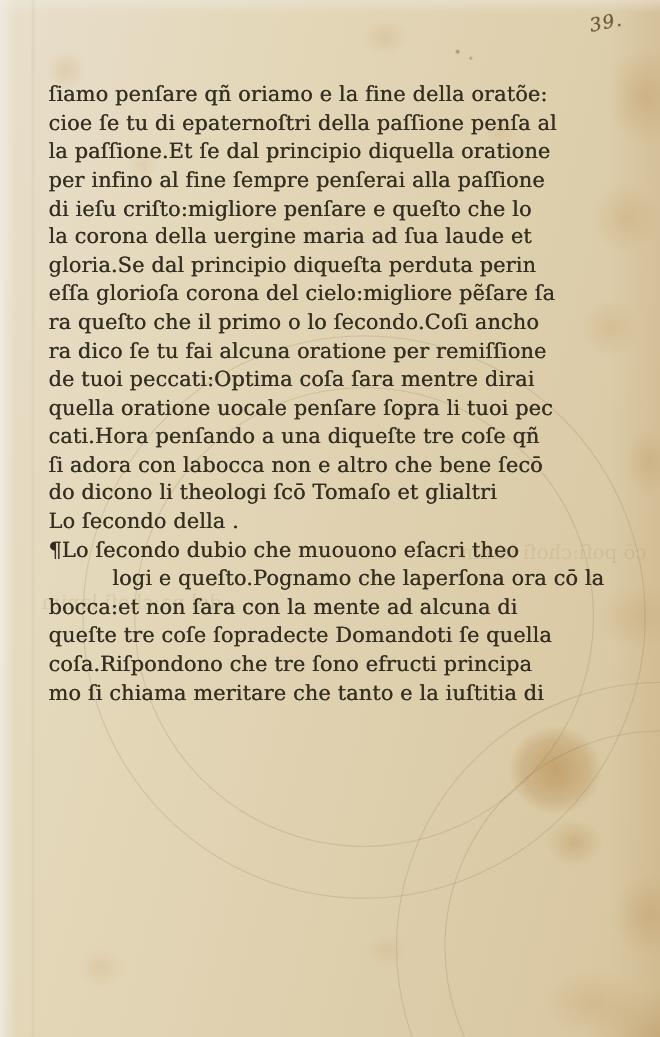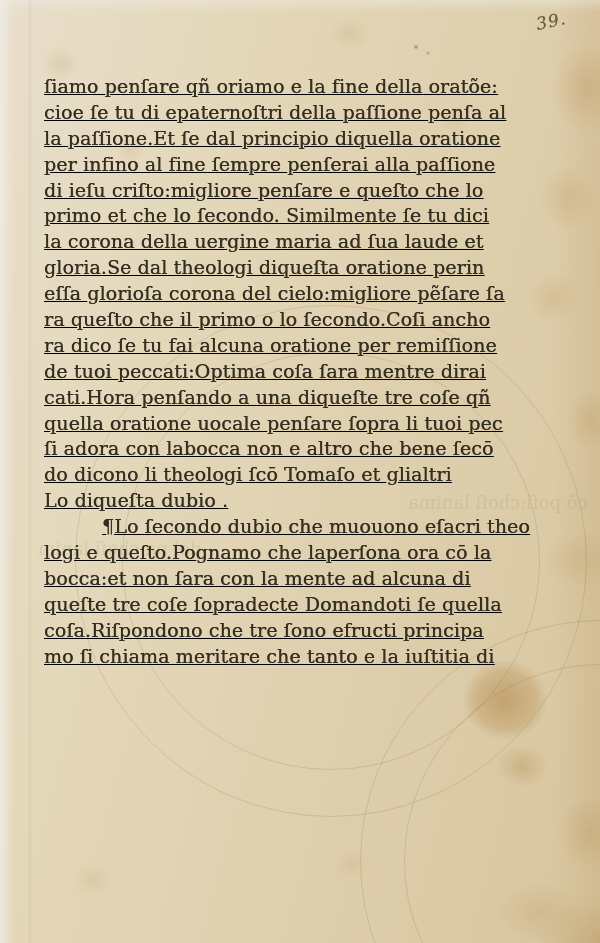--- a/index.html
+++ b/index.html
@@ -39,21 +39,21 @@
     position:absolute; left:28px; top:0; width:4px; height:100%;
     background:linear-gradient(to right, rgba(150,125,85,0), rgba(150,125,85,0.10), rgba(150,125,85,0));
   }
   
   .ring { position:absolute; border:1.2px solid rgba(128,104,66,0.20); border-radius:50%; pointer-events:none; }
   .ring.r1 { left:75px;  top:305px; width:510px; height:510px; }
   .ring.r2 { left:122px; top:352px; width:416px; height:416px; }
   .ring.r3 { left:360px; top:620px; width:480px; height:480px; }
   .ring.r4 { left:404px; top:664px; width:392px; height:392px; }
   
-  .textblock { position:absolute; left:44px; top:74px; width:482px;text-decoration:underline; }
+  .textblock { position:absolute; left:44px; top:74px; width:482px; }
   .textline {
     white-space:nowrap; height:25.9px; line-height:25.9px;
     font-size:19px; color:var(--ink, #342e21); letter-spacing:0.1px;
     text-shadow:0.35px 0 0 rgba(52,46,33,0.85);
   }
   .textline:nth-child(18) { padding-left:58px; }
   
   .folio {
     position:absolute; top:11px; right:34px;
     font-style:italic; font-size:17px; letter-spacing:1px;
@@ -85,32 +85,31 @@
   <div class="bleed b2">cõ poſi:choſi lanima</div>
 
   <div class="folio">39.</div>
 
   <div class="textblock">
       <div class="textline">ſiamo penſare qñ oriamo e la fine della oratõe:</div>
       <div class="textline">cioe ſe tu di epaternoſtri della paſſione penſa al</div>
       <div class="textline">la paſſione.Et ſe dal principio diquella oratione</div>
       <div class="textline">per infino al fine ſempre penſerai alla paſſione</div>
       <div class="textline">di ieſu criſto:migliore penſare e queſto che lo</div>
-      <div class="textline">primo et che lo ſecondo. Similmente ſe tu dici</div>
       <div class="textline">la corona della uergine maria ad ſua laude et</div>
-      <div class="textline">gloria.Se dal theologi diqueſta oratione perin</div>
+      <div class="textline">gloria.Se dal principio diqueſta perduta perin</div>
       <div class="textline">eſſa glorioſa corona del cielo:migliore pẽſare ſa</div>
       <div class="textline">ra queſto che il primo o lo ſecondo.Coſi ancho</div>
       <div class="textline">ra dico ſe tu fai alcuna oratione per remiſſione</div>
       <div class="textline">de tuoi peccati:Optima coſa ſara mentre dirai</div>
+      <div class="textline">quella oratione uocale penſare ſopra li tuoi pec</div>
       <div class="textline">cati.Hora penſando a una diqueſte tre coſe qñ</div>
-      <div class="textline">quella oratione uocale penſare ſopra li tuoi pec</div>
       <div class="textline">ſi adora con labocca non e altro che bene ſecō</div>
       <div class="textline">do dicono li theologi ſcō Tomaſo et glialtri</div>
-      <div class="textline">Lo diqueſta dubio .</div>
+      <div class="textline">Lo ſecondo della .</div>
       <div class="textline">¶Lo ſecondo dubio che muouono eſacri theo</div>
       <div class="textline">logi e queſto.Pognamo che laperſona ora cō la</div>
       <div class="textline">bocca:et non ſara con la mente ad alcuna di</div>
       <div class="textline">queſte tre coſe ſopradecte Domandoti ſe quella</div>
       <div class="textline">coſa.Riſpondono che tre ſono efructi principa</div>
       <div class="textline">mo ſi chiama meritare che tanto e la iuſtitia di</div>
     </div>
 </div>
 
 </body></html>

